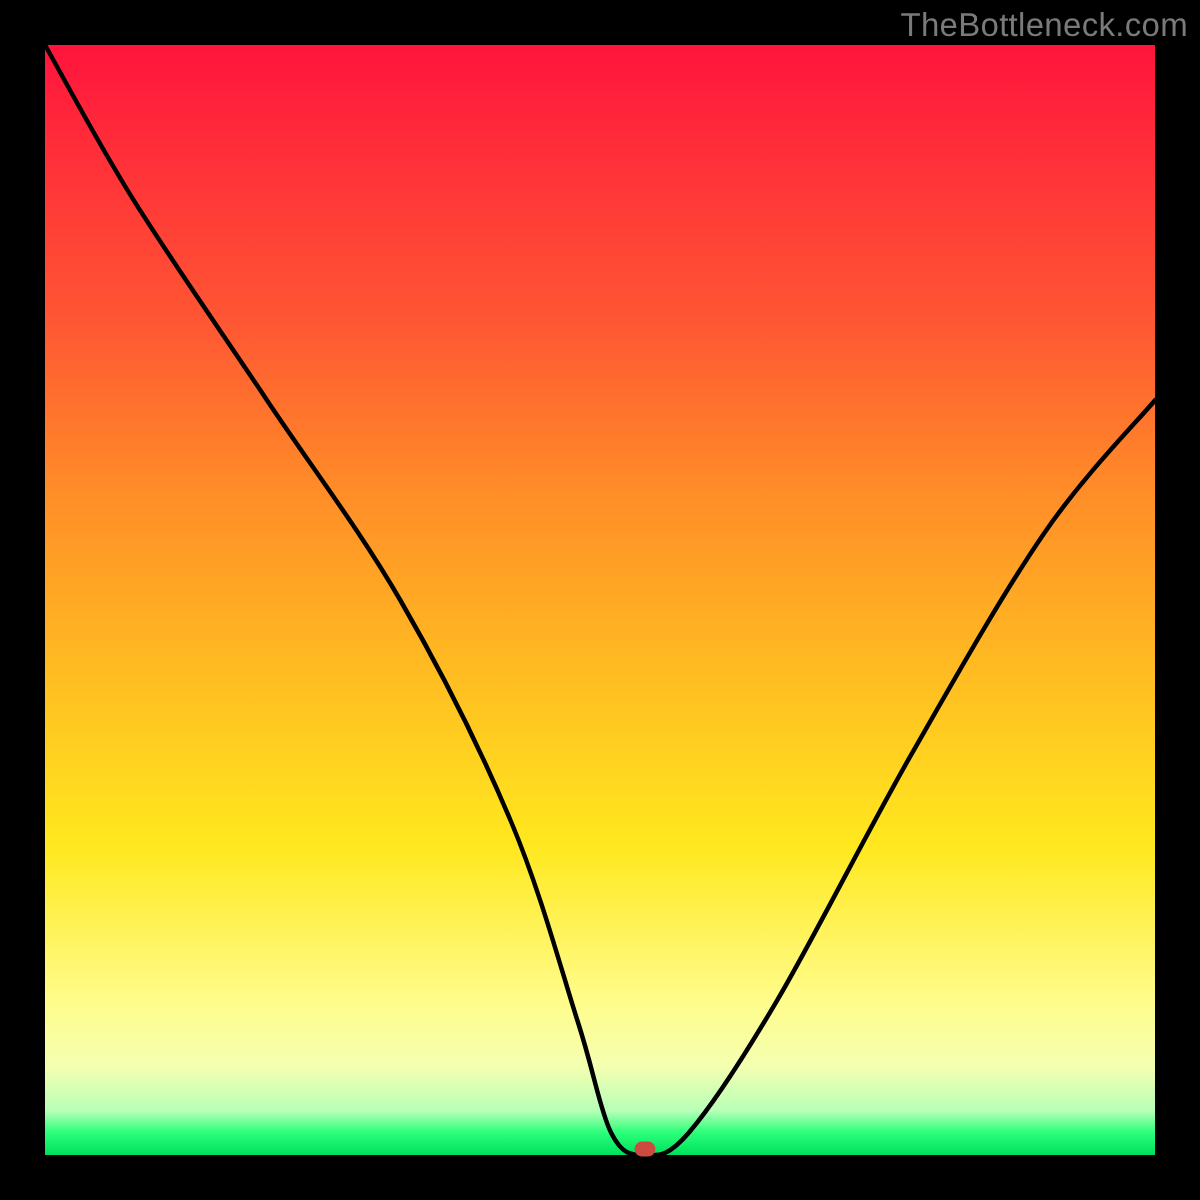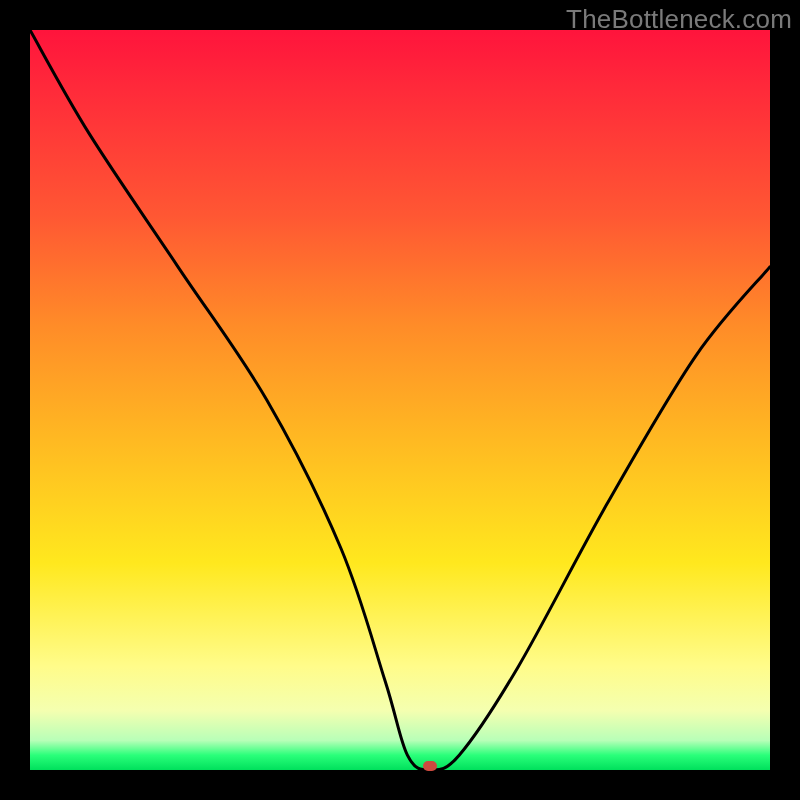--- a/index.html
+++ b/index.html
@@ -36,21 +36,21 @@
       #b8ffb8 96%,
       #2aff7a 98%,
       #00e05c 100%
     );
   }
   .attribution {
     position: absolute;
     top: 4px;
     right: 8px;
     color: #7a7a7a;
-    font-size: 26px;
+    font-size: 22px;
     letter-spacing: 0.2px;
     font-weight: 400;
     z-index: 10;
   }
   svg.curve {
     position: absolute;
     left: 0;
     top: 0;
     width: 740px;
     height: 740px;

